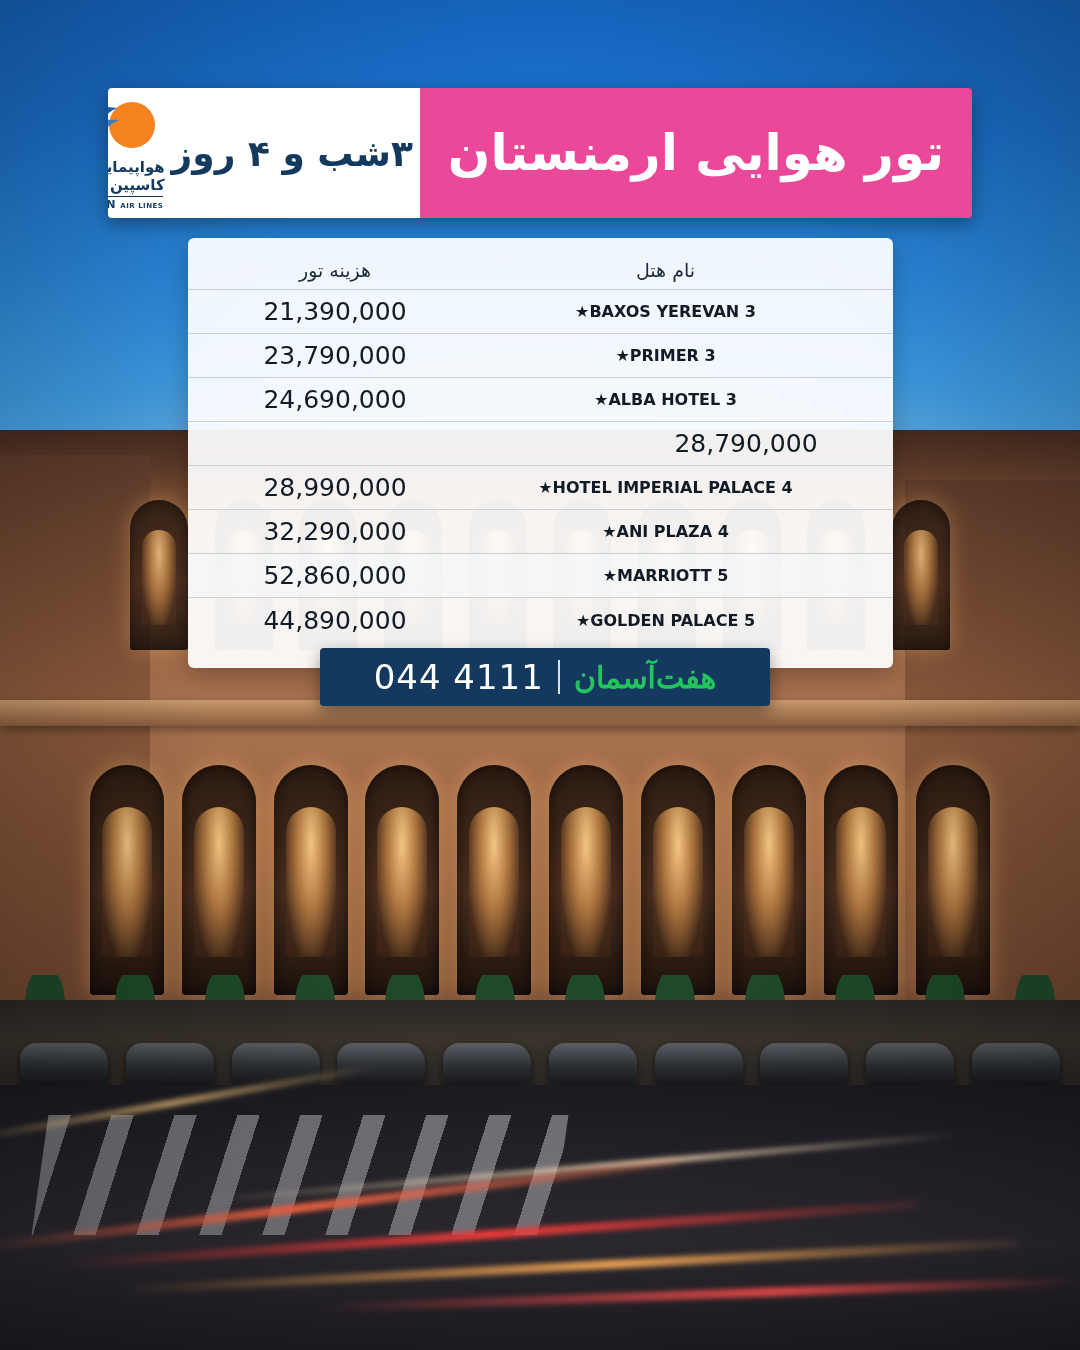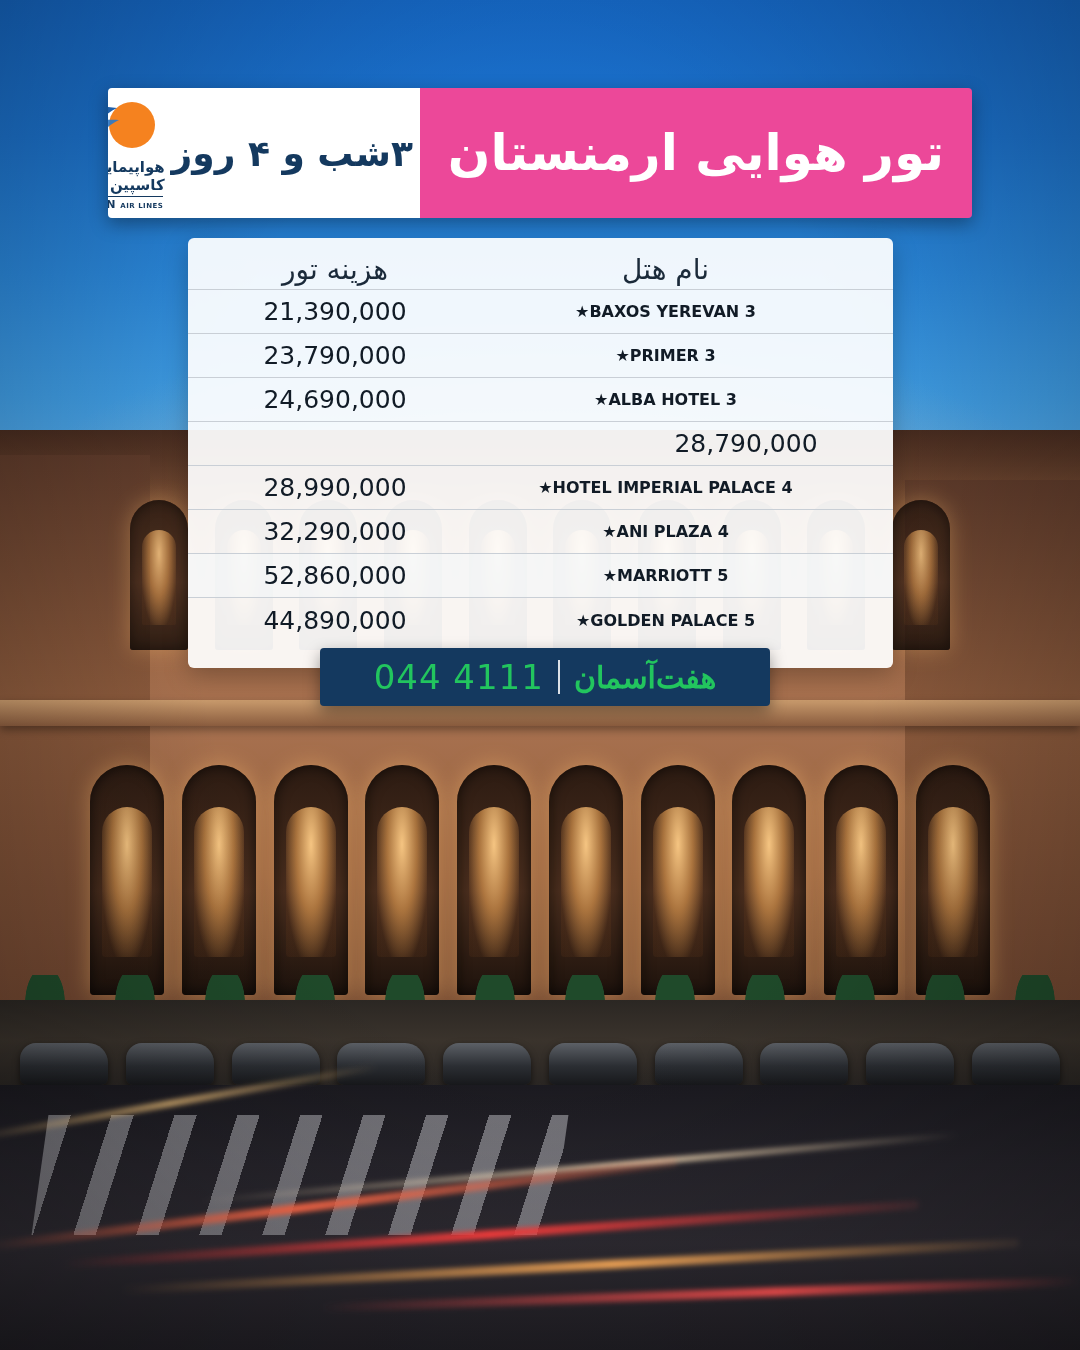--- a/index.html
+++ b/index.html
@@ -163,42 +163,42 @@
     box-shadow: 0 8px 24px rgba(0,0,0,.25);
   }
   .trow {
     display: flex; align-items: center; height: 44px;
     border-bottom: 1px solid #c9cfd6;
     padding: 0 22px;
   }
   .trow:last-child { border-bottom: none; }
   .thead { height: 40px; }
   .thead .c-hotel, .thead .c-price {
-    color: #1b2a3a; font-size: 28px; font-weight: 400;
+    color: #1b2a3a; font-size: 19px; font-weight: 400;
   }
   .c-hotel {
     flex: 1; text-align: center; color: #111b26; font-size: 16px; font-weight: 700;
     direction: rtl;
   }
   .c-price {
     width: 250px; text-align: center; color: #111b26; font-size: 25px; font-weight: 400;
     direction: ltr;
   }
   .trow.alt { background: rgba(244,246,248,.6); }
 
   
   .contact {
     position: absolute; left: 320px; top: 648px; width: 450px; height: 58px;
     background: #14395f; border-radius: 4px;
     display: flex; align-items: center; justify-content: center; gap: 14px;
     box-shadow: 0 6px 16px rgba(0,0,0,.4);
   }
   .contact .brand { color: #22c55e; font-size: 30px; font-weight: 700; font-family: Liberation Serif, serif; }
   .contact .sep { width: 2px; height: 34px; background: #fff; opacity: .85; }
-  .contact .phone { color: #22c55e; font-size: 34px; font-weight: 400; direction: ltr; letter-spacing: 1px; }
+  .contact .phone { color: #ffffff; font-size: 34px; font-weight: 400; direction: ltr; letter-spacing: 1px; }
 </style>
 </head>
 <body>
 
 <div class="poster">
 
   <div class="bg">
     <div class="sky"></div>
     <div class="sky-glow"></div>
     <div class="horizon-trees"></div>

